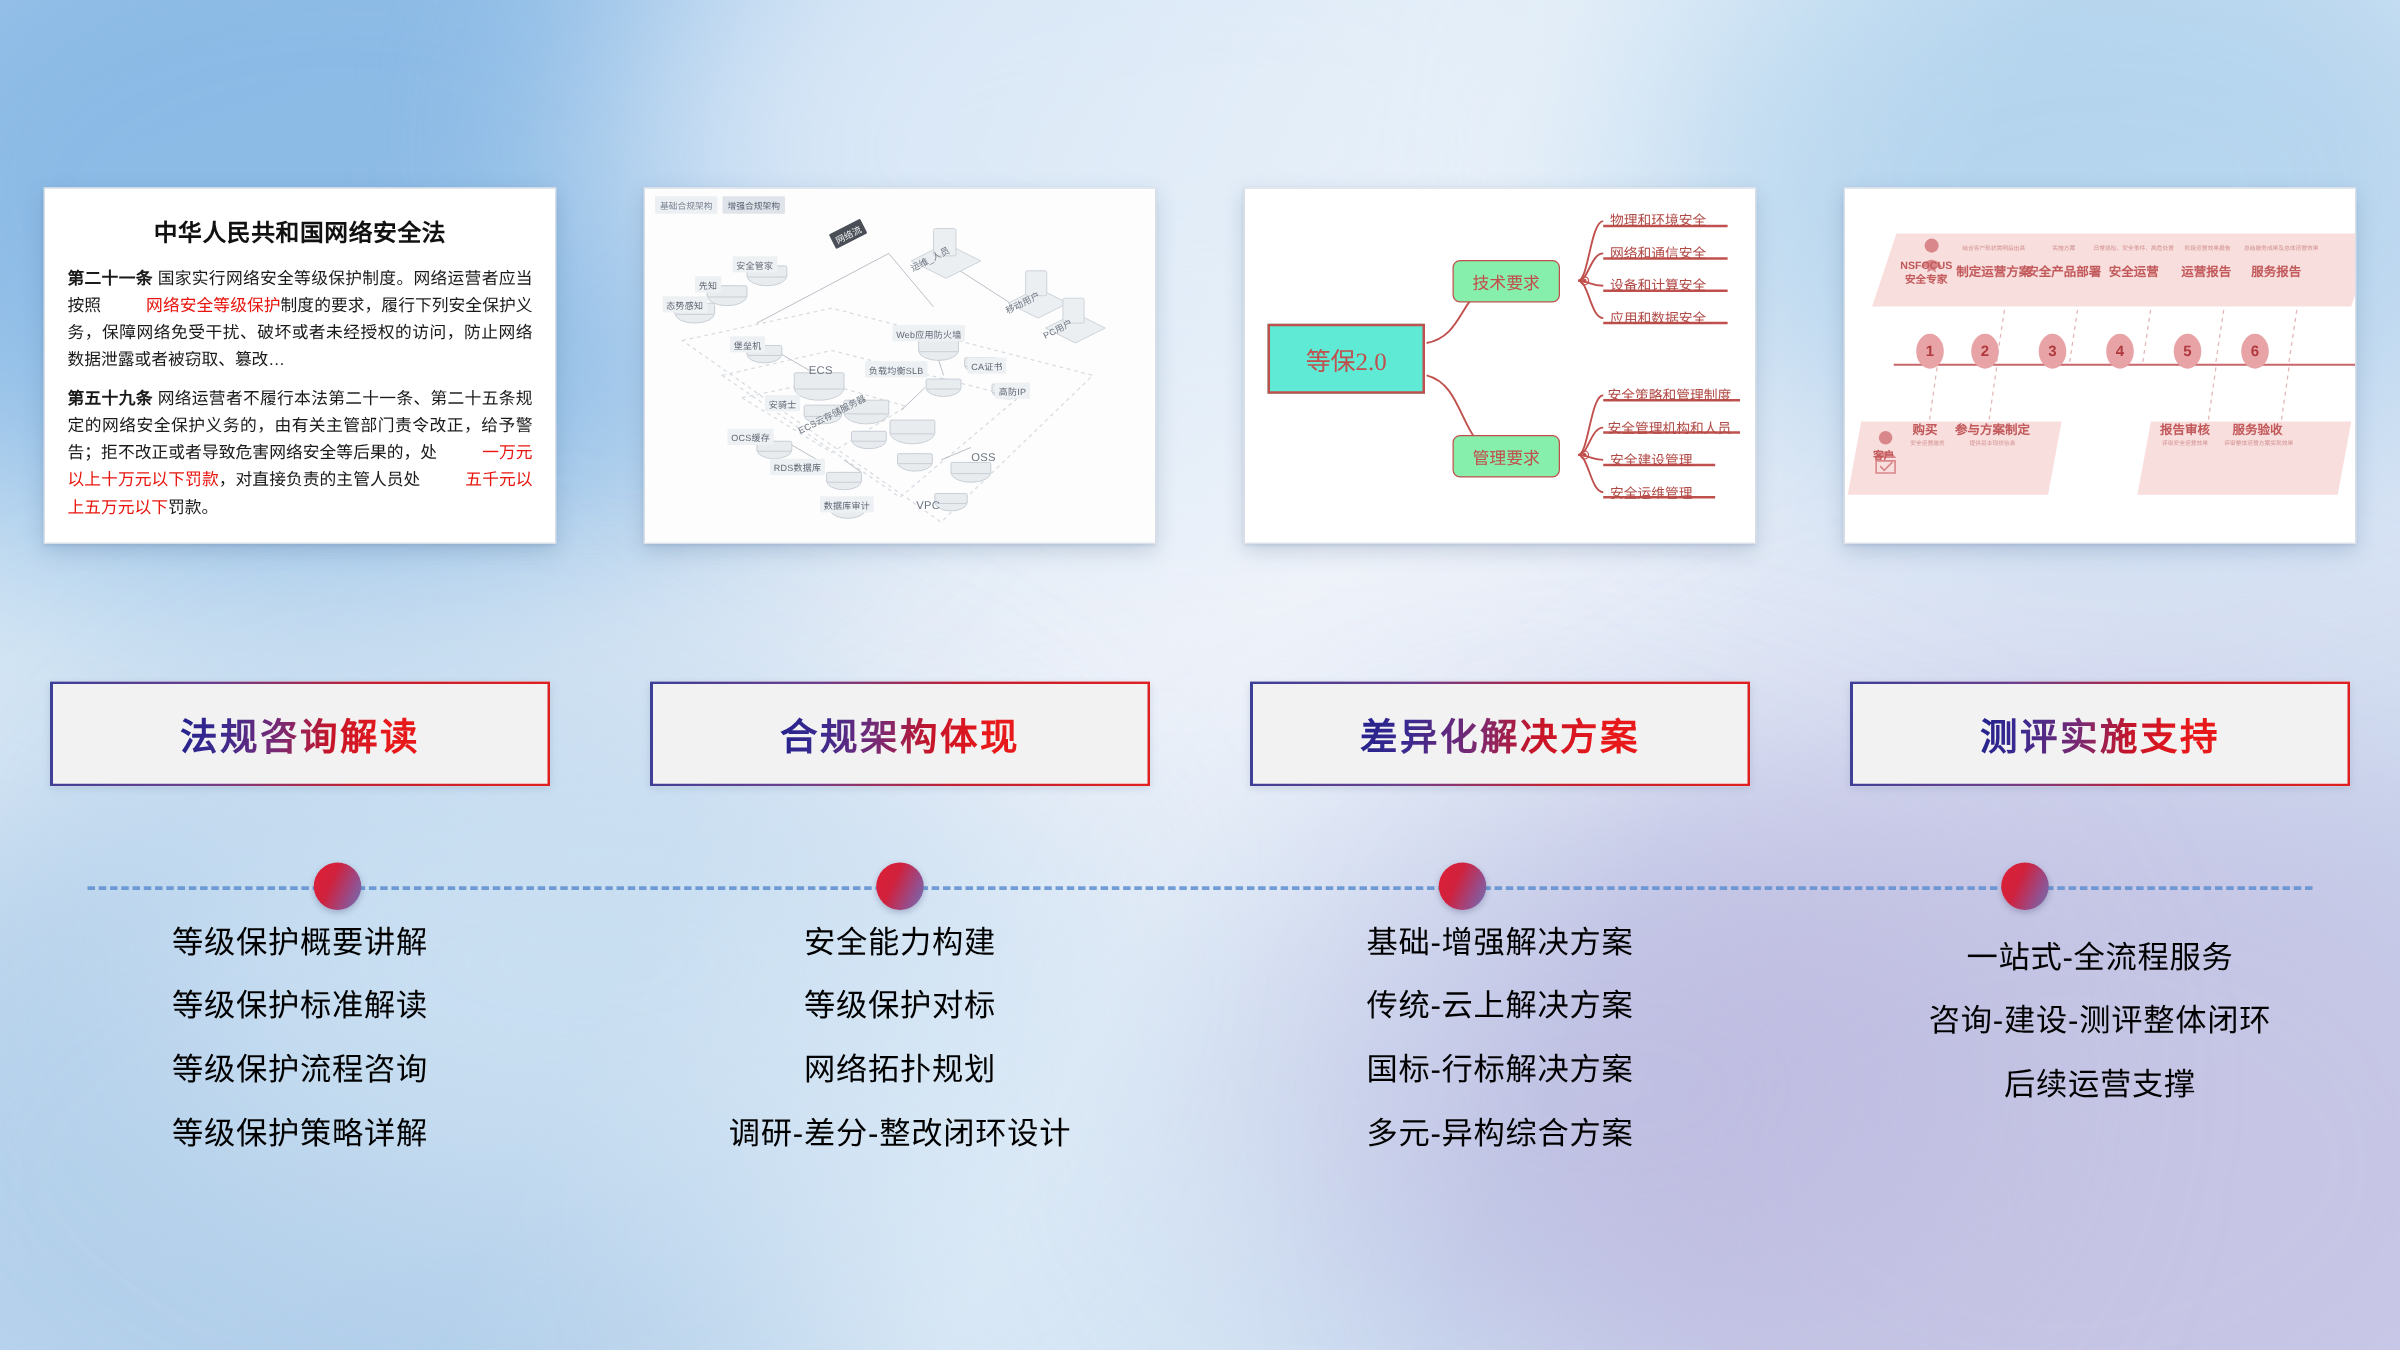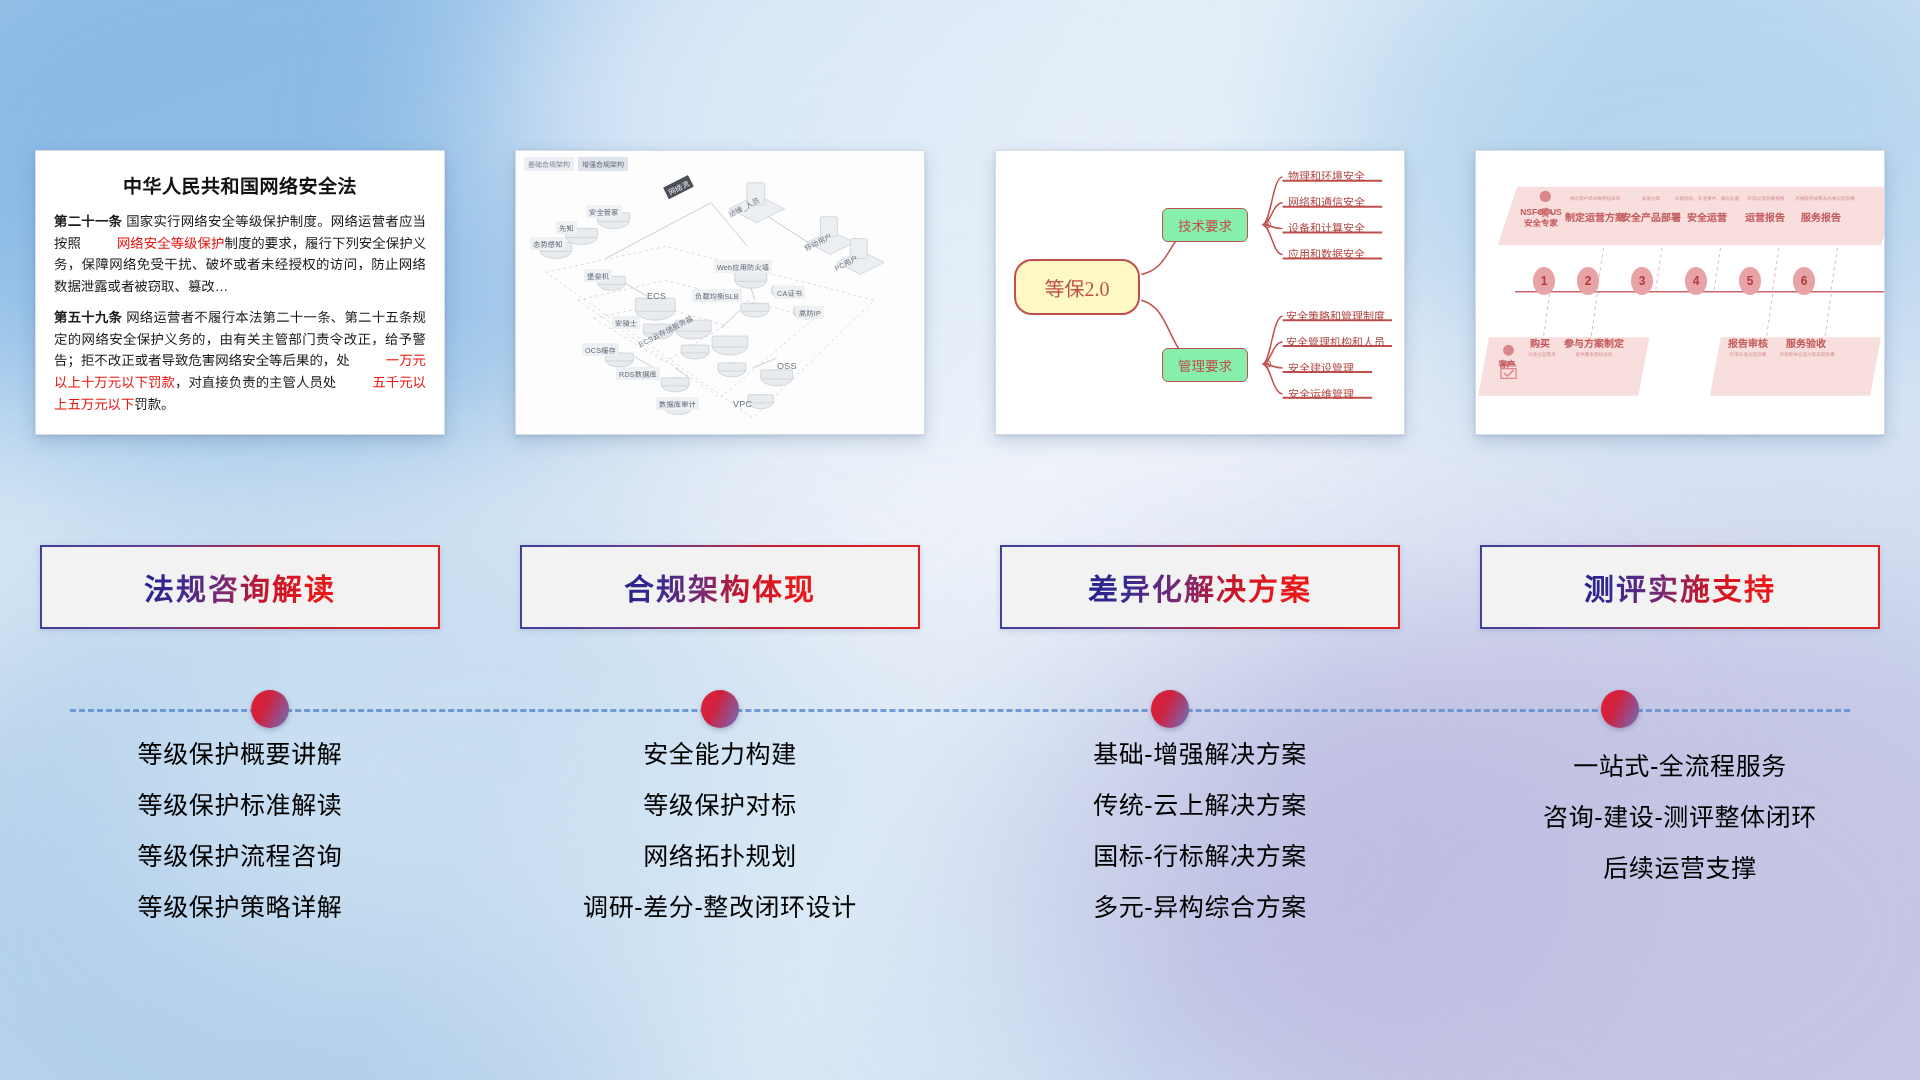--- a/index.html
+++ b/index.html
@@ -71,22 +71,22 @@
   .arch-lbl.rot{transform:rotate(-27deg);transform-origin:left center;}
 
   
   .mind{position:relative;width:100%;height:100%;background:#fff;}
   .mind-svg{position:absolute;inset:0;}
   .mind-node{
     position:absolute;box-sizing:border-box;display:flex;align-items:center;justify-content:center;
     font-size:13.5px;color:#c0504d;font-family:"Liberation Serif","DejaVu Serif",serif;
   }
   .mind-root{
-    left:18px;top:108px;width:126px;height:56px;background:#fef9c3;
-    border:2.5px solid #c0504d;border-radius:18px;font-size:20px;color:#c0504d;
+    left:18px;top:108px;width:126px;height:56px;background:#5eead4;
+    border:2.5px solid #c0504d;border-radius:0;font-size:20px;color:#c0504d;
   }
   .mind-branch{
     width:86px;height:34px;background:#86efac;border:1.6px solid #c0504d;border-radius:6px;
   }
   .mind-leaf{position:absolute;font-size:11px;color:#b04a46;white-space:nowrap;
     font-family:"Liberation Serif","DejaVu Serif",serif;}
 
   
   .nsf{position:relative;width:100%;height:100%;background:#fff;padding-left:36px;}
   .nsf-svg{position:absolute;inset:0;}

